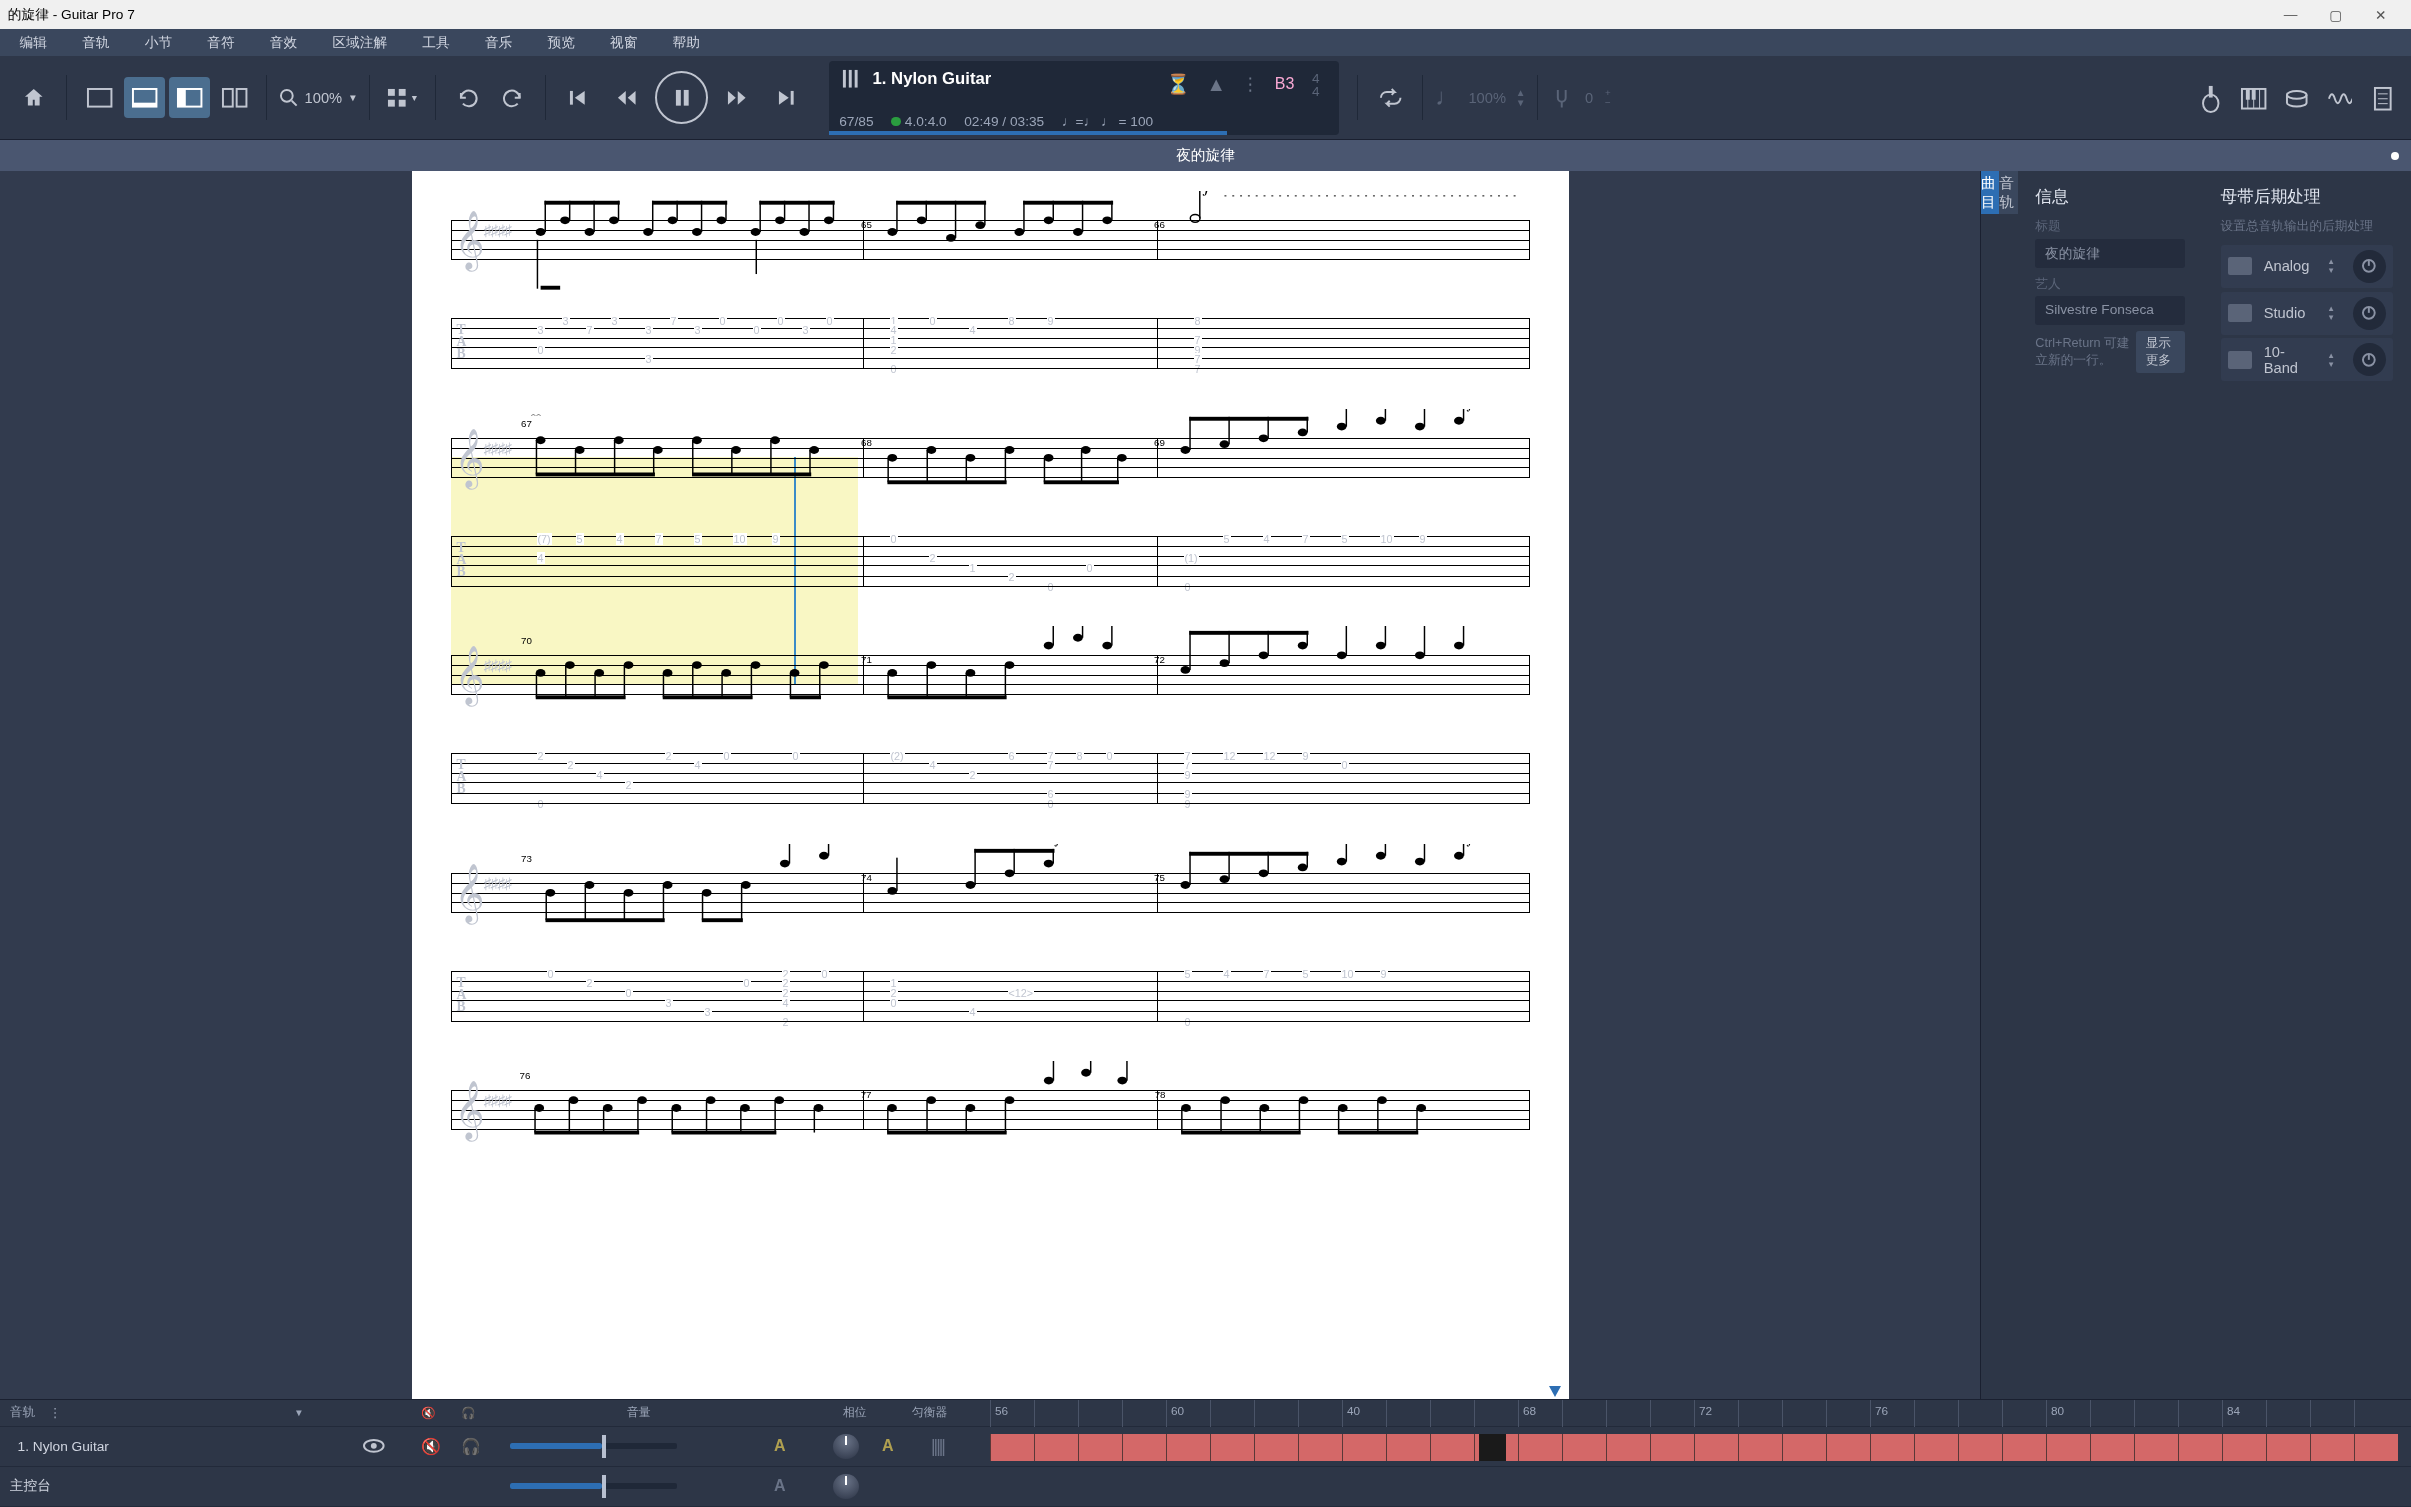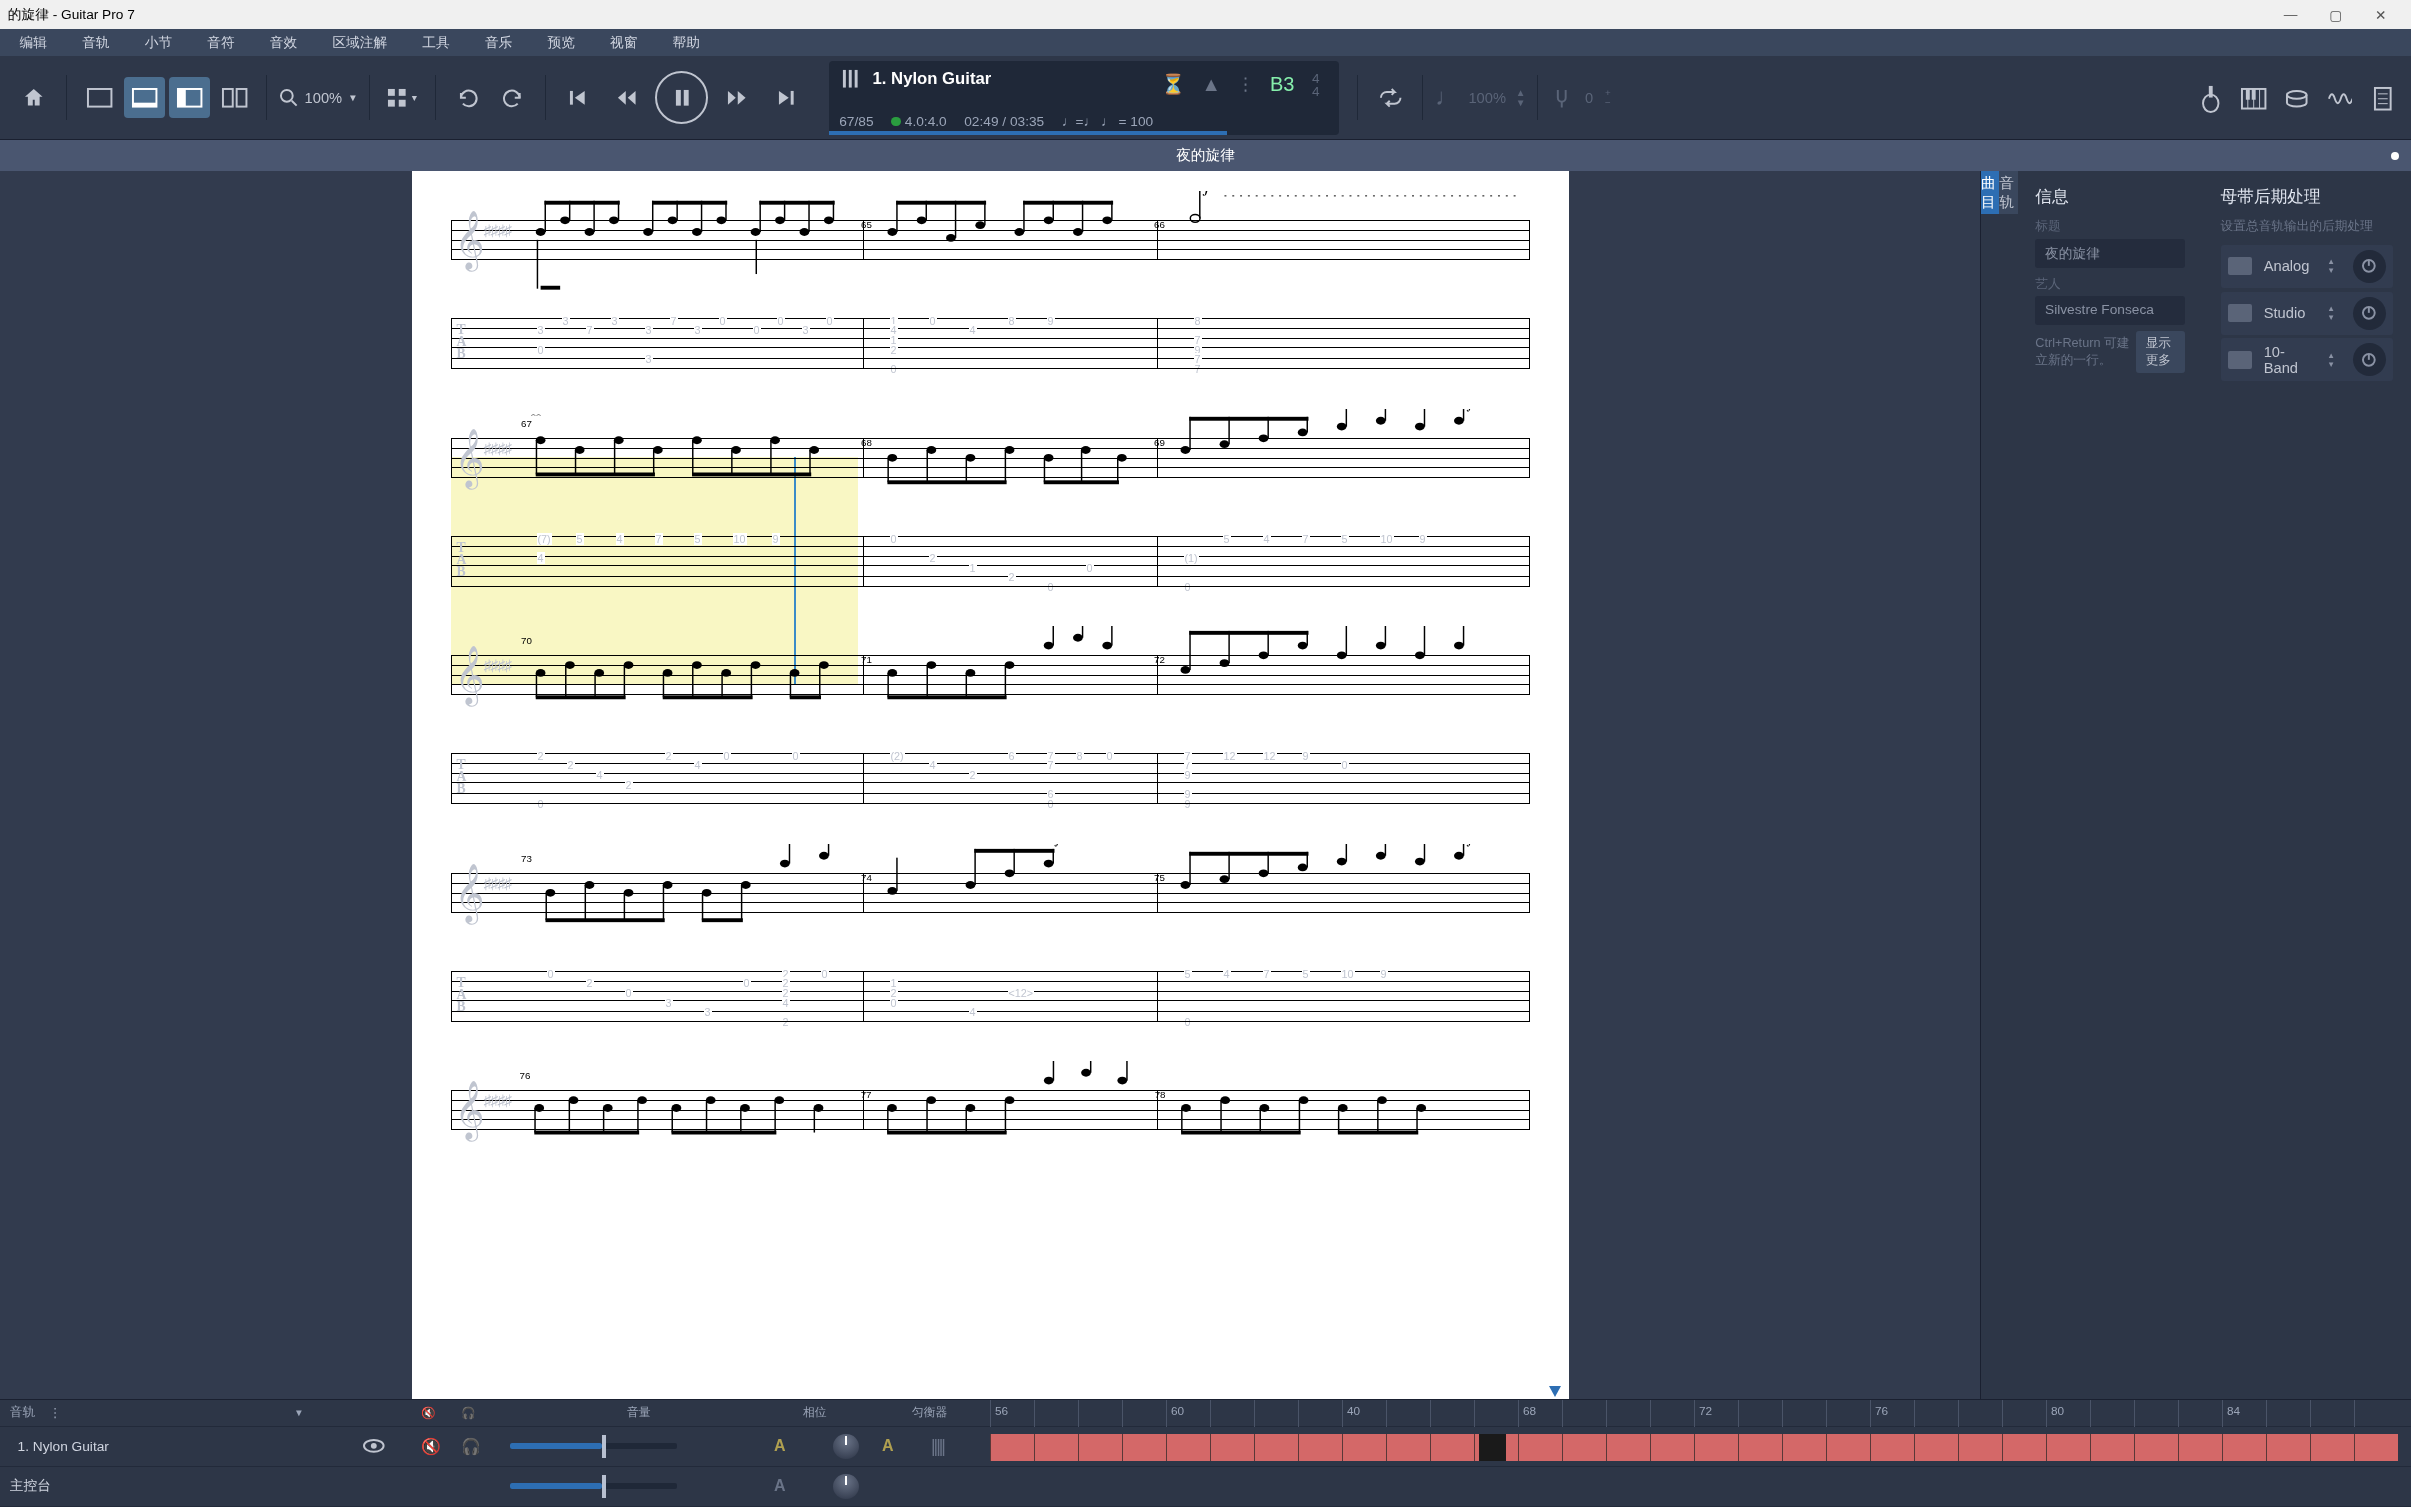--- a/index.html
+++ b/index.html
@@ -233,21 +233,21 @@
           <rect x="4" y="3" width="3" height="18" fill="#c0c5d0"></rect>
           <rect x="10" y="3" width="3" height="18" fill="#c0c5d0"></rect>
           <rect x="16" y="3" width="3" height="18" fill="#c0c5d0"></rect>
         </svg>
       <span class="track-title">1. Nylon Guitar</span>
     </div>
     <div class="track-info-right">
       <span>⏳</span>
       <span>▲</span>
       <span style="font-size:17.6px;">⋮</span>
-      <span style="color:#86efac;font-size:20px;">B3</span>
+      <span style="color:#f9a8d4;font-size:16px;">B3</span>
       <svg width="19.6" height="31" style="color:#5a6478;font-size:20px" viewBox="0 0 20 32">
           <text x="2" y="14" font-size="14" fill="currentColor">4</text>
           <text x="2" y="28" font-size="14" fill="currentColor">4</text>
         </svg>
     </div>
     <div class="track-info-bottom">
       <span>67/85</span>
       <span style="display:flex;align-items:center;gap:3.9px;">
           <span class="green-dot"></span>
           <span>4.0:4.0</span>
@@ -946,21 +946,21 @@
 </div>
 
 <div class="bottom-area">
   <div class="mixer-header">
     <span>音轨</span>
     <span style="margin-left:5.9px;">⋮</span>
     <span style="position:absolute;left:294px;font-size:9.8px;">▼</span>
     <span class="label-cell" style="left:421px;">🔇</span>
     <span class="label-cell" style="left:461px;">🎧</span>
     <span class="label-cell" style="left:627px;">音量</span>
-    <span class="label-cell" style="left:803px;">相位</span>
+    <span class="label-cell" style="left:843px;">相位</span>
     <span class="label-cell" style="left:912px;">匀衡器</span>
     <div class="beat-ruler">
       <div class="play-marker" style="left:559px;"></div>
     <div class="beat-segment" style="width: 44px; text-decoration: underline;">
           <div class="beat-num">56</div>
         </div>
         <div class="beat-segment" style="width: 44px;"></div>
         <div class="beat-segment" style="width: 44px;"></div>
         <div class="beat-segment" style="width: 44px;"></div>
         <div class="beat-segment" style="width: 44px;">

